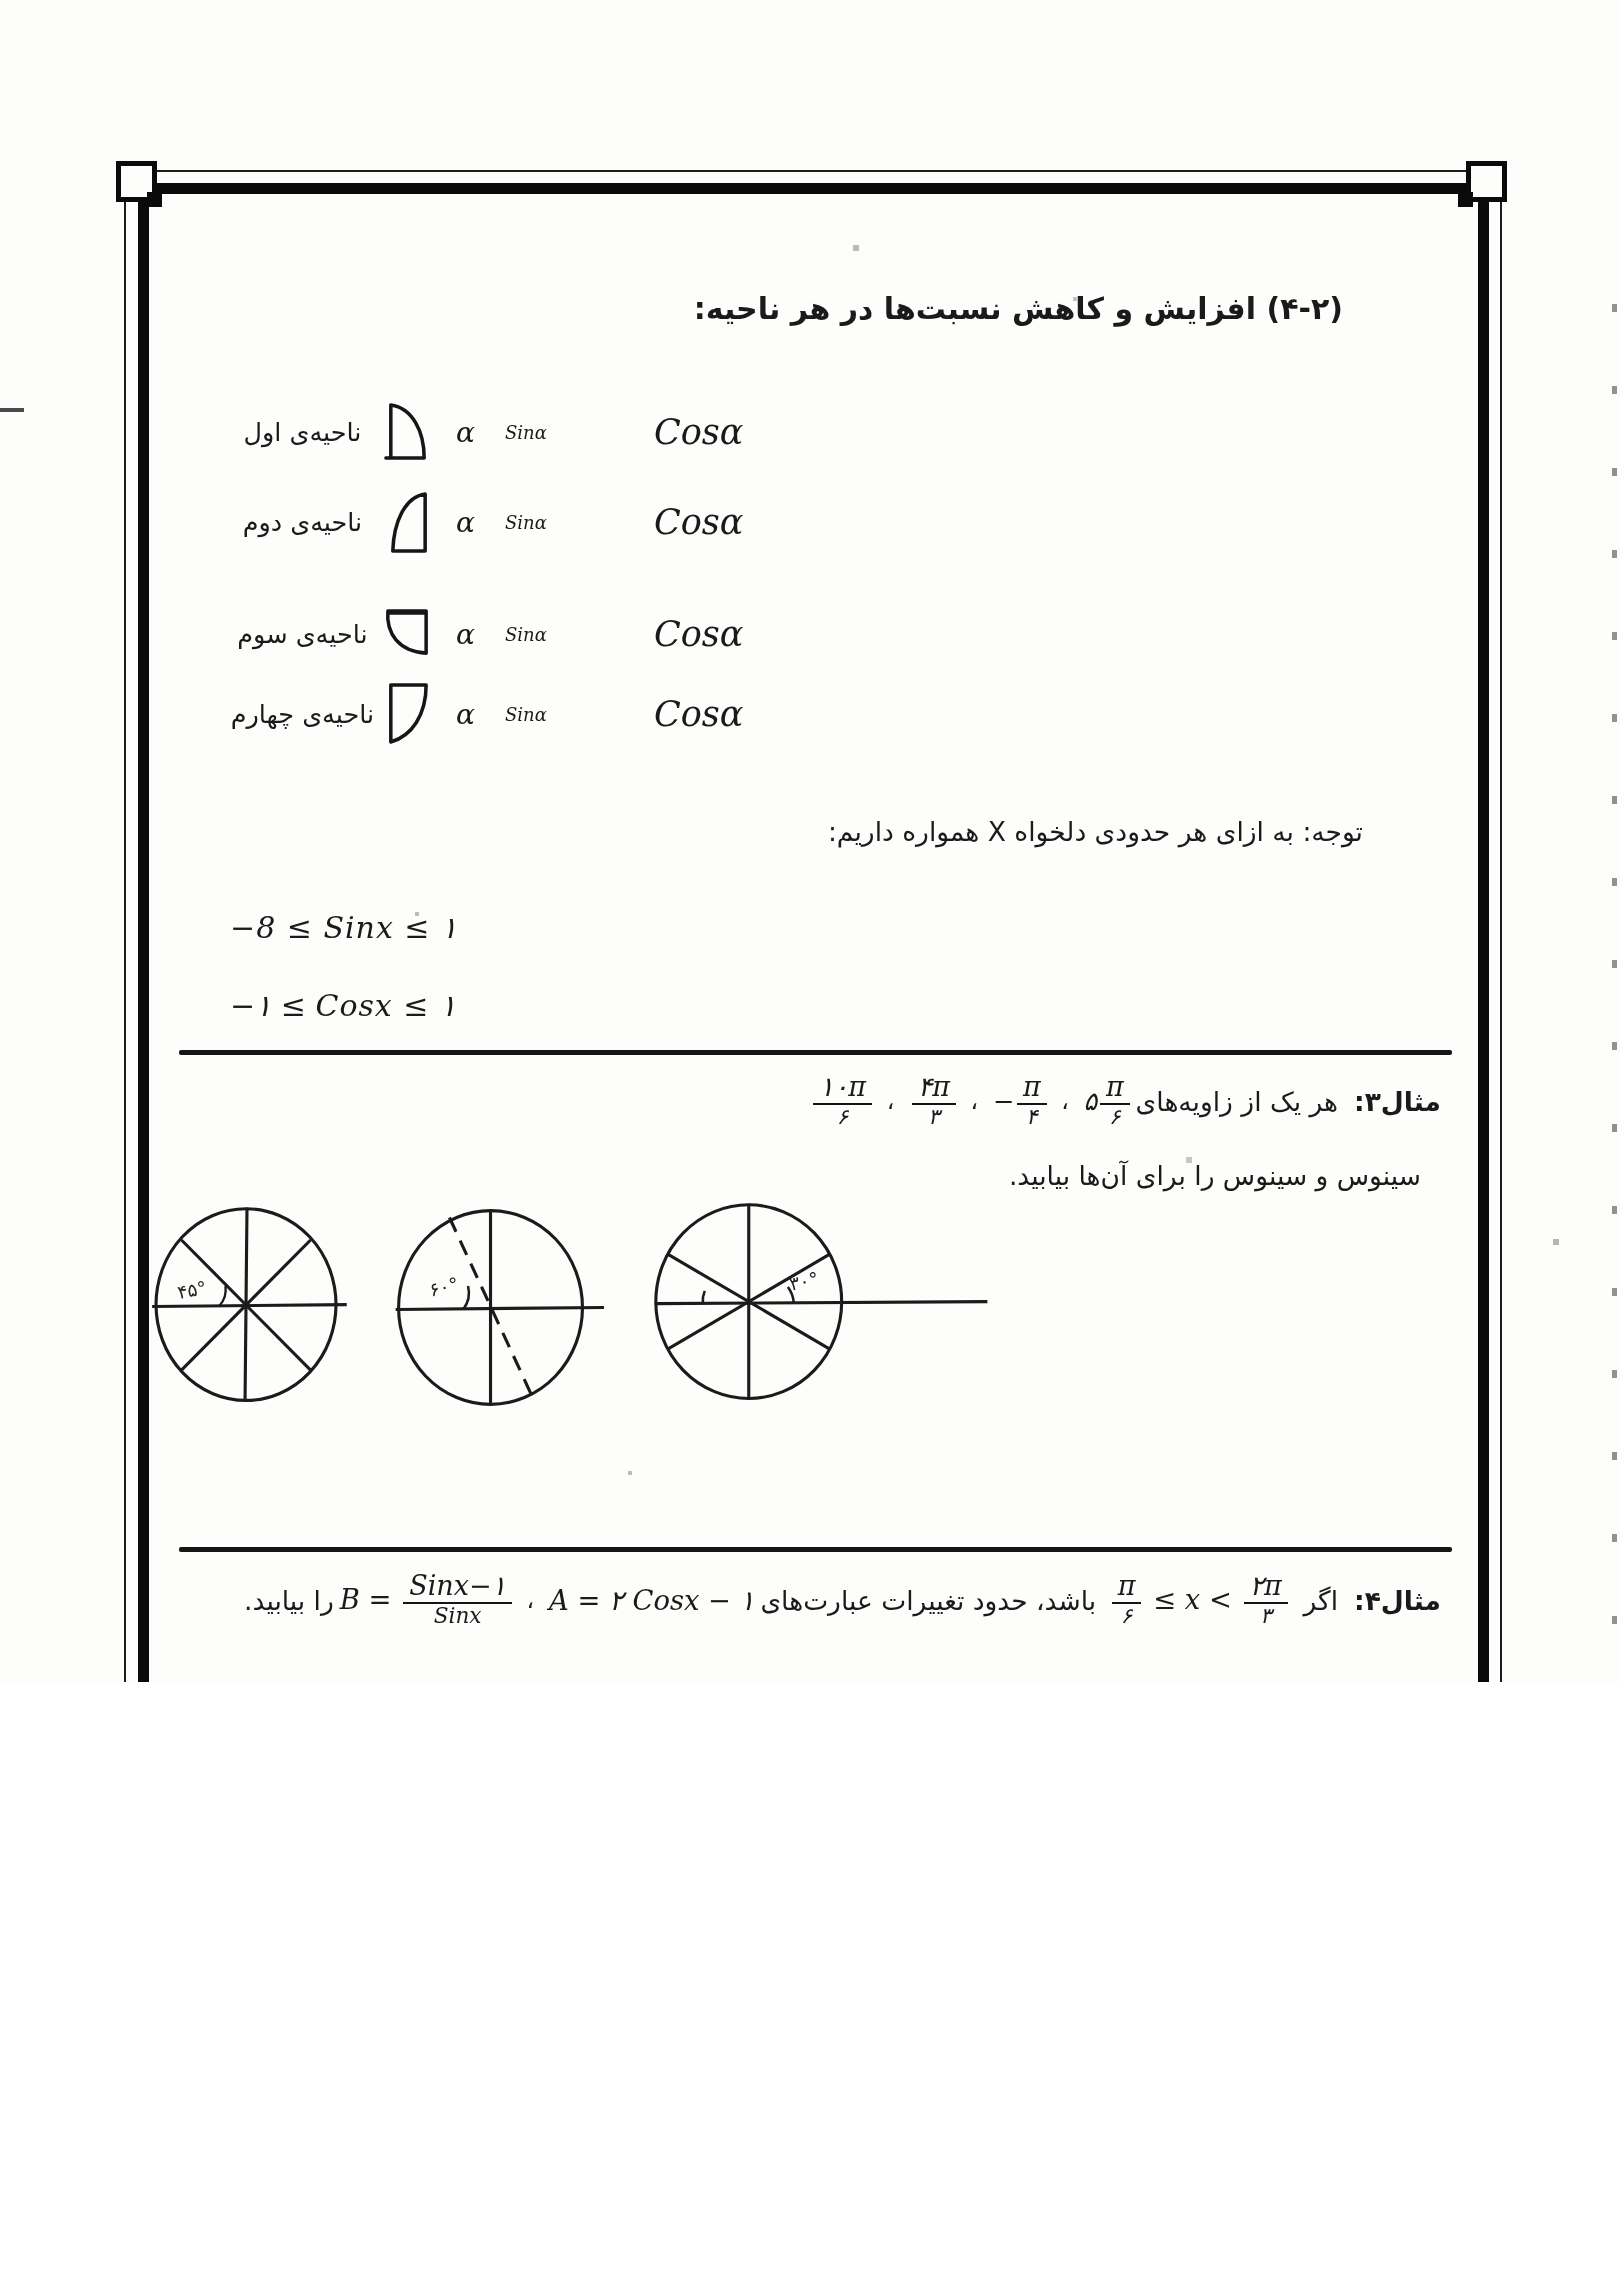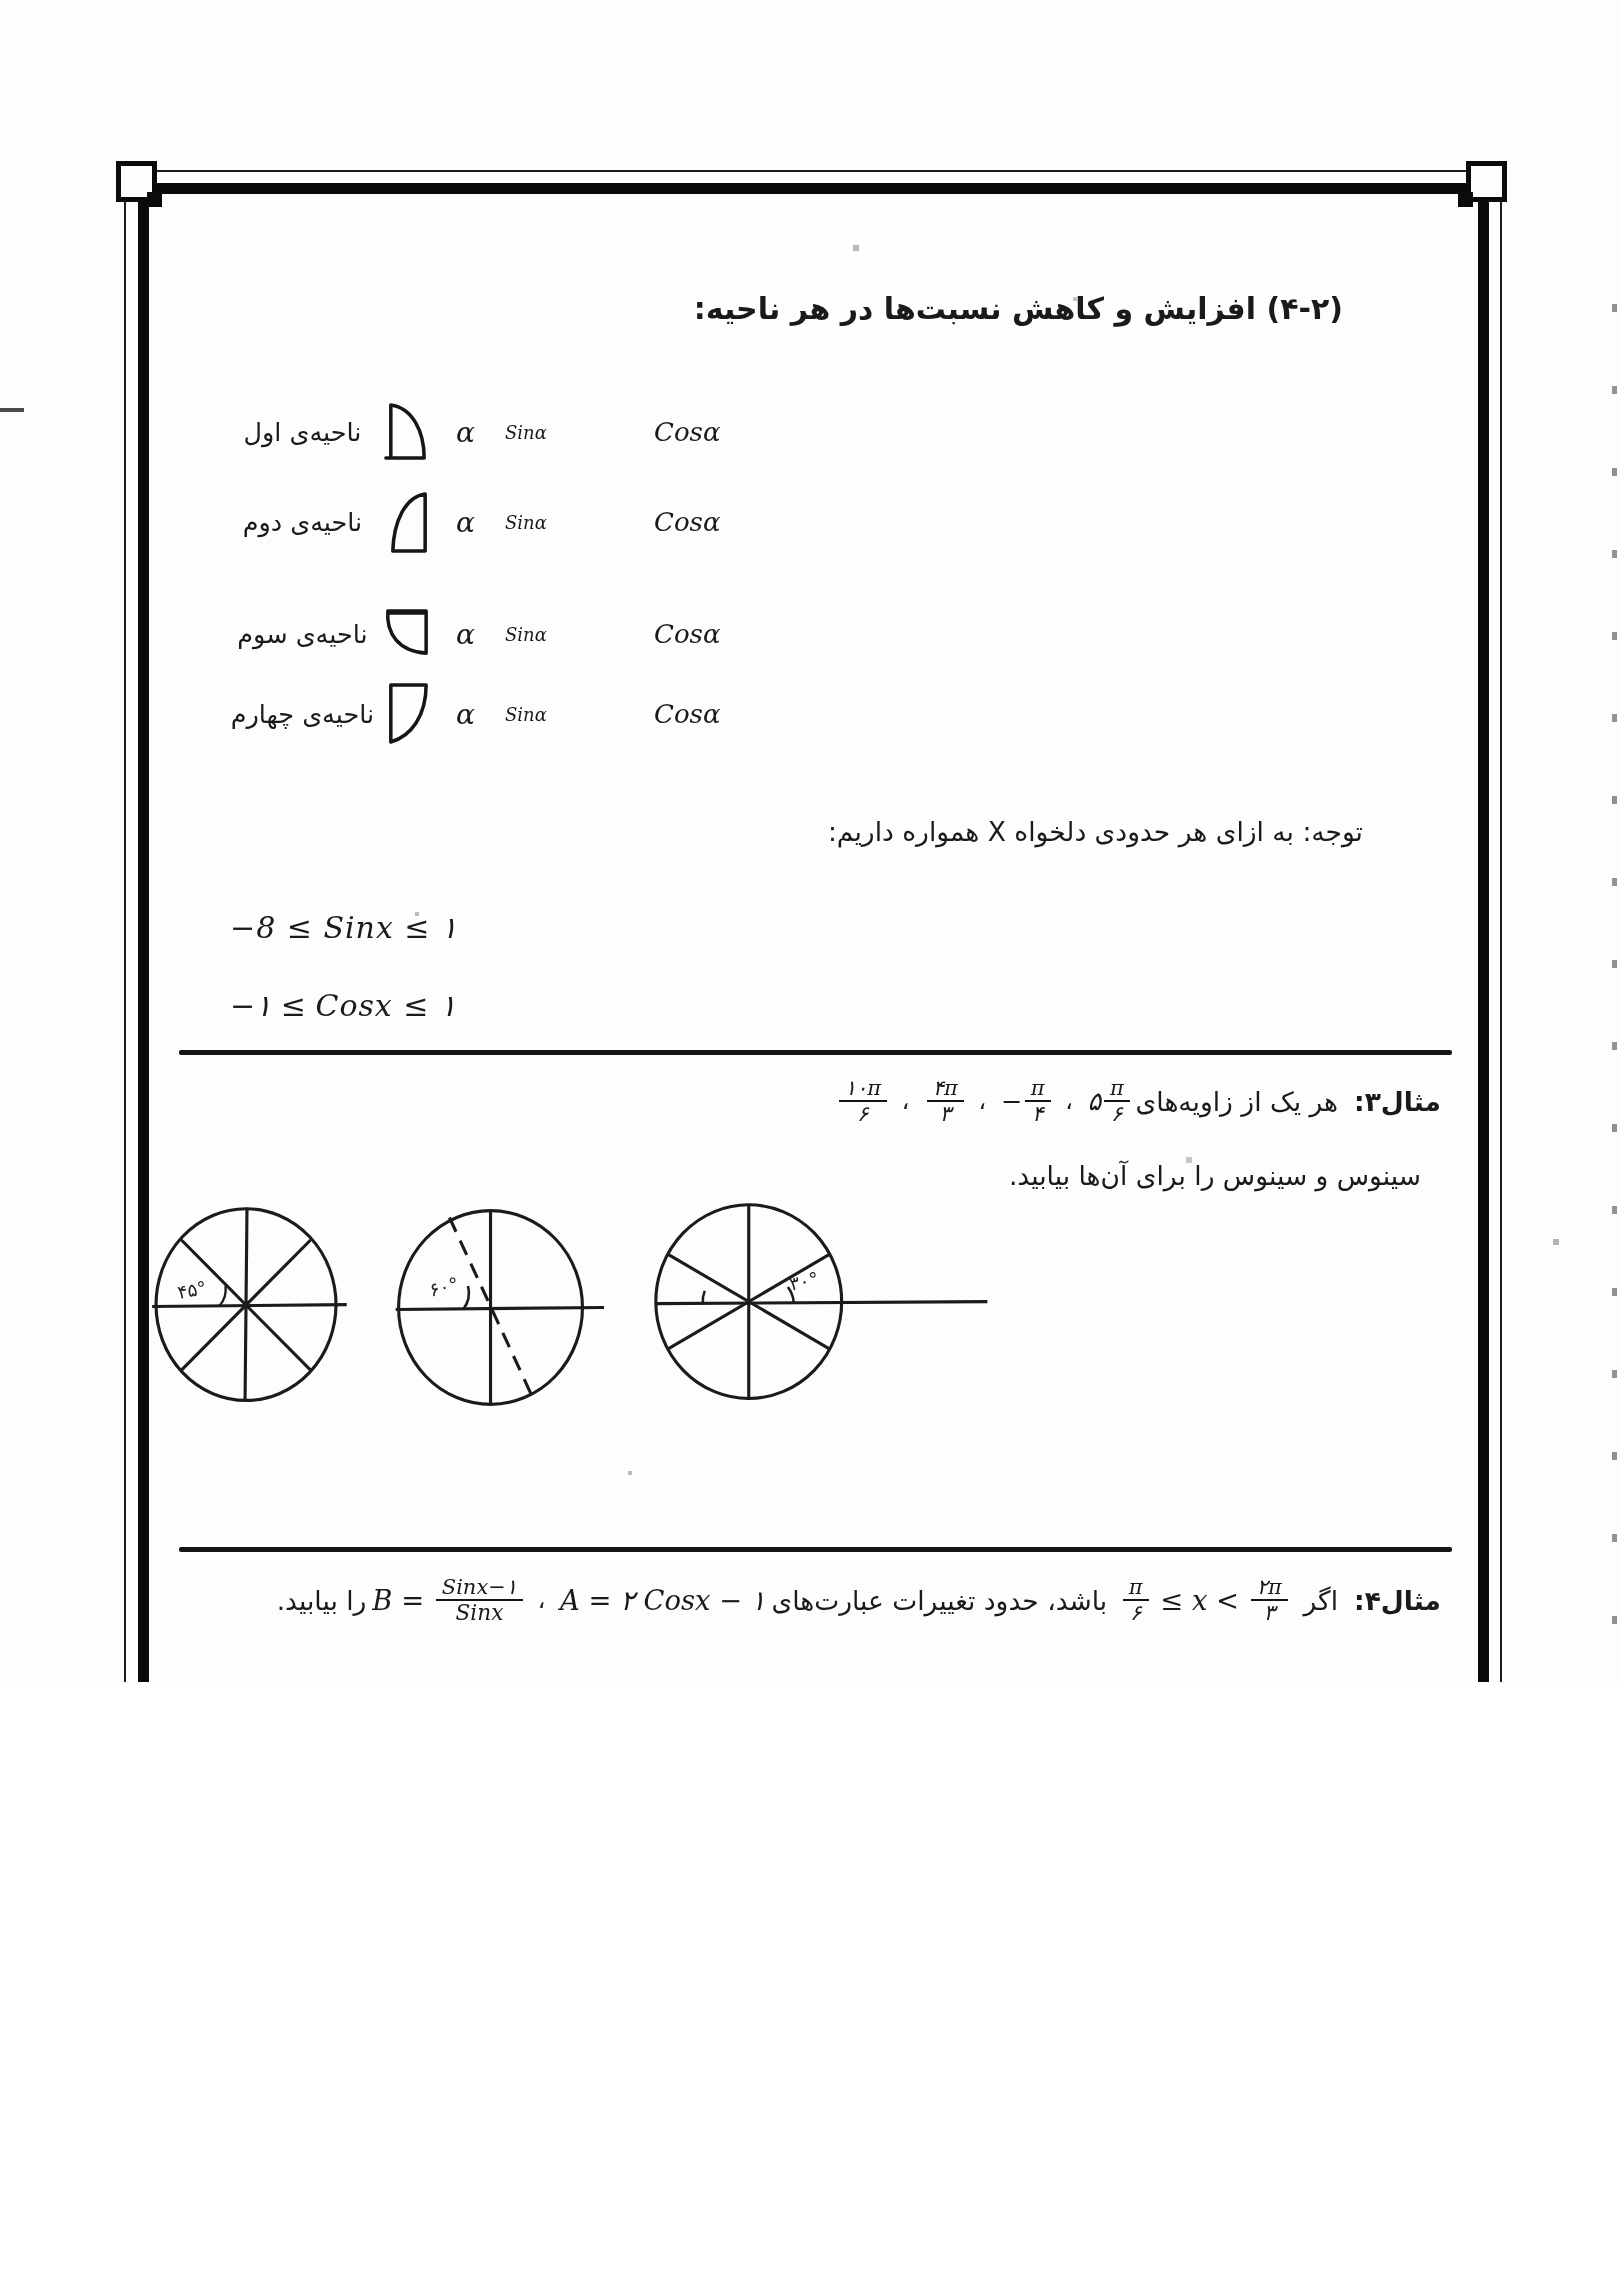--- a/index.html
+++ b/index.html
@@ -22,30 +22,30 @@
   .note b{font-weight:normal;text-align:center;}
   .ineq{position:absolute;left:230px;font-size:30px;letter-spacing:1px;white-space:nowrap;}
   .divider{position:absolute;left:179px;width:1273px;height:4.9px;background:#151515;border-radius:2px;}
   
   .t-row{position:absolute;left:225px;width:549px;height:88px;}
   .t-label{position:absolute;left:5.9px;top:0;width:143px;height:88px;display:flex;
            align-items:center;justify-content:center;font-size:25.5px;white-space:nowrap;}
   .t-icon{position:absolute;left:157px;top:0;width:55px;height:88px;display:flex;align-items:center;}
   .t-alpha{position:absolute;left:231px;top:0;height:88px;display:flex;align-items:center;font-size:28px;}
   .t-sin{position:absolute;left:280px;top:0;height:88px;display:flex;align-items:center;font-size:18px;}
-  .t-cos{position:absolute;left:429px;top:0;height:88px;display:flex;align-items:center;font-size:26px;}
+  .t-cos{position:absolute;left:429px;top:0;height:88px;display:flex;align-items:center;font-size:35px;}
   
   .ex-line{position:absolute;display:flex;flex-direction:row;direction:rtl;align-items:center;
            font-size:26.5px;white-space:nowrap;}
   .ex-label{font-weight:bold;margin-left:16px;}
   .ex-sep{margin:0 8.8px;font-size:23.5px;}
   .frac{display:inline-flex;direction:ltr;align-items:center;margin:0 5.9px;}
   .frac .pre{font-family:"DejaVu Serif","DejaVu Sans",serif;font-style:italic;font-size:25.5px;margin-right:2.9px;}
   .stack{display:inline-flex;flex-direction:column;align-items:center;line-height:1.05;}
-  .stack .num{font-family:"DejaVu Serif","DejaVu Sans",serif;font-style:italic;font-size:21px;
+  .stack .num{font-family:"DejaVu Serif","DejaVu Sans",serif;font-style:italic;font-size:27px;
               border-bottom:2.4px solid #141414;padding:0 5.9px 1px 5.9px;}
   .stack .den{font-family:"DejaVu Serif","DejaVu Sans",serif;font-style:italic;font-size:21.6px;padding-top:1px;}
   .mathrun{font-family:"DejaVu Serif","DejaVu Sans",serif;font-style:italic;font-size:27.4px;margin:0 5.9px;}
   
   .pagenum{position:absolute;left:709px;top:2150px;font-family:"DejaVu Serif",serif;font-style:italic;
            font-size:45px;letter-spacing:6.9px;transform:rotate(-2deg);color:#111;}
   
   .right-ticks{position:absolute;right:2.9px;top:230px;width:4.9px;height:1402px;opacity:.55;
     background:repeating-linear-gradient(to bottom,transparent 0 74px,#3a3a3a 74px 82px);}
   .left-dash{position:absolute;left:0;top:408px;width:23.5px;height:3.9px;background:#4a4a4a;}

